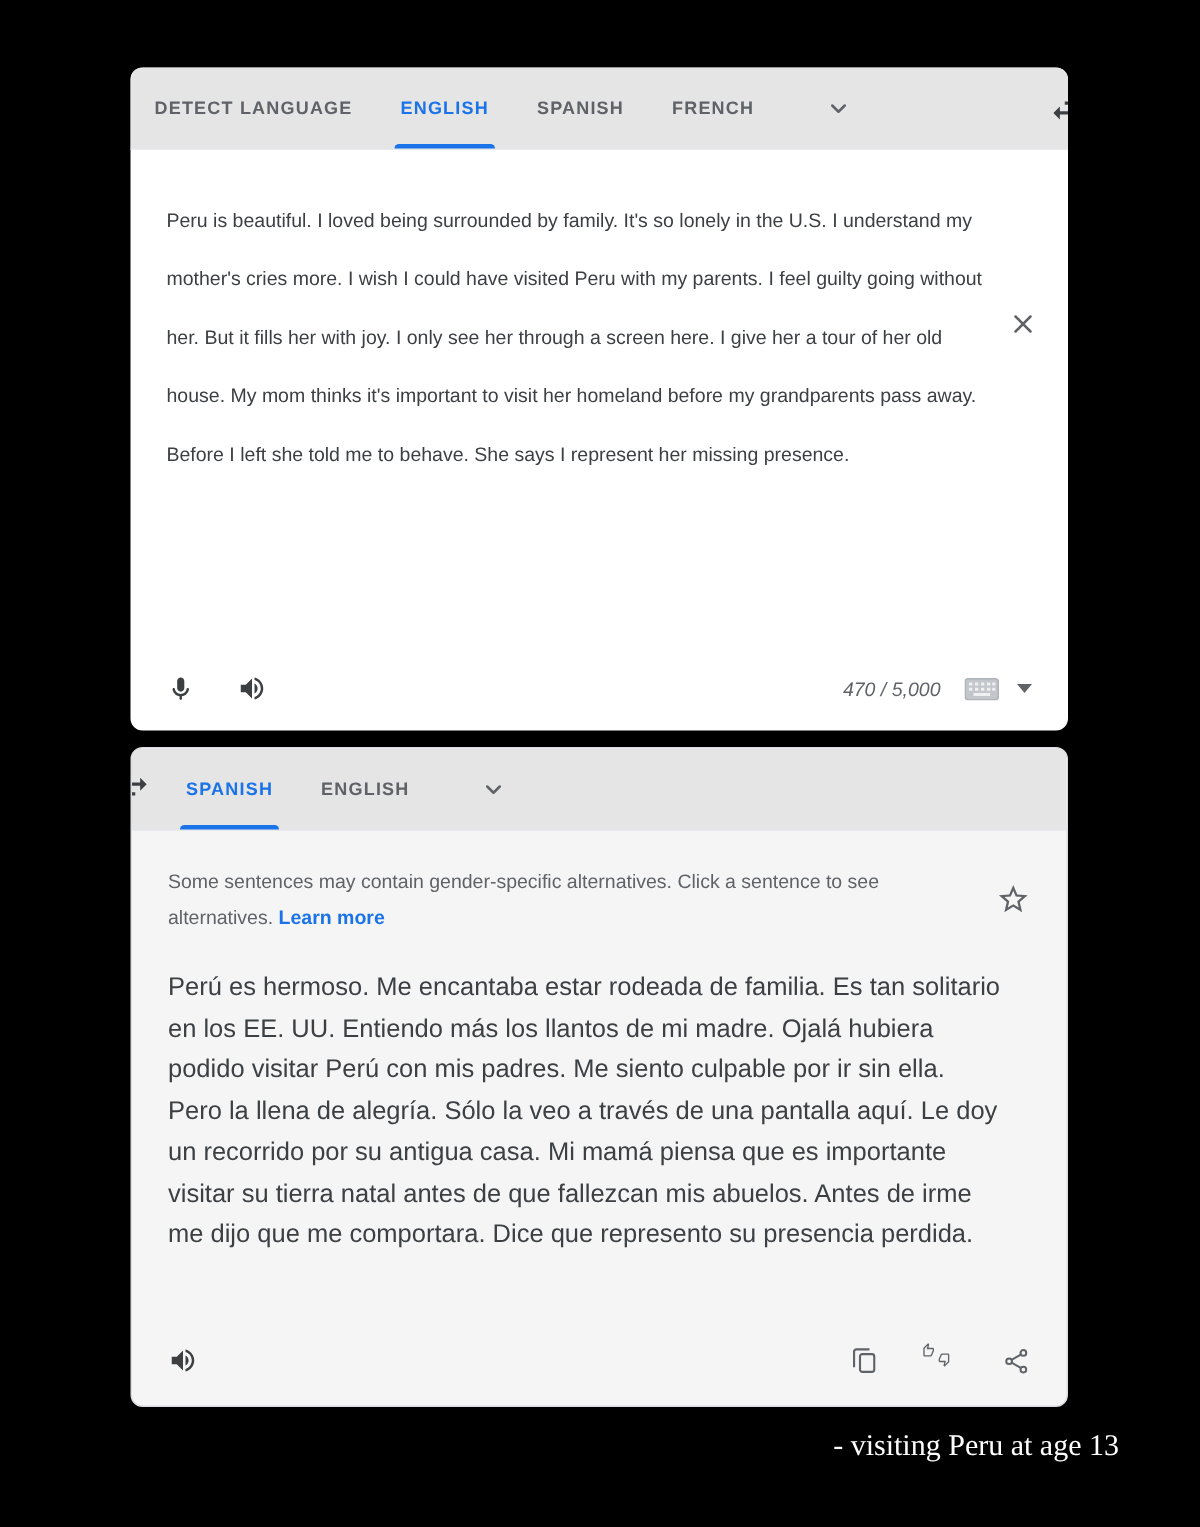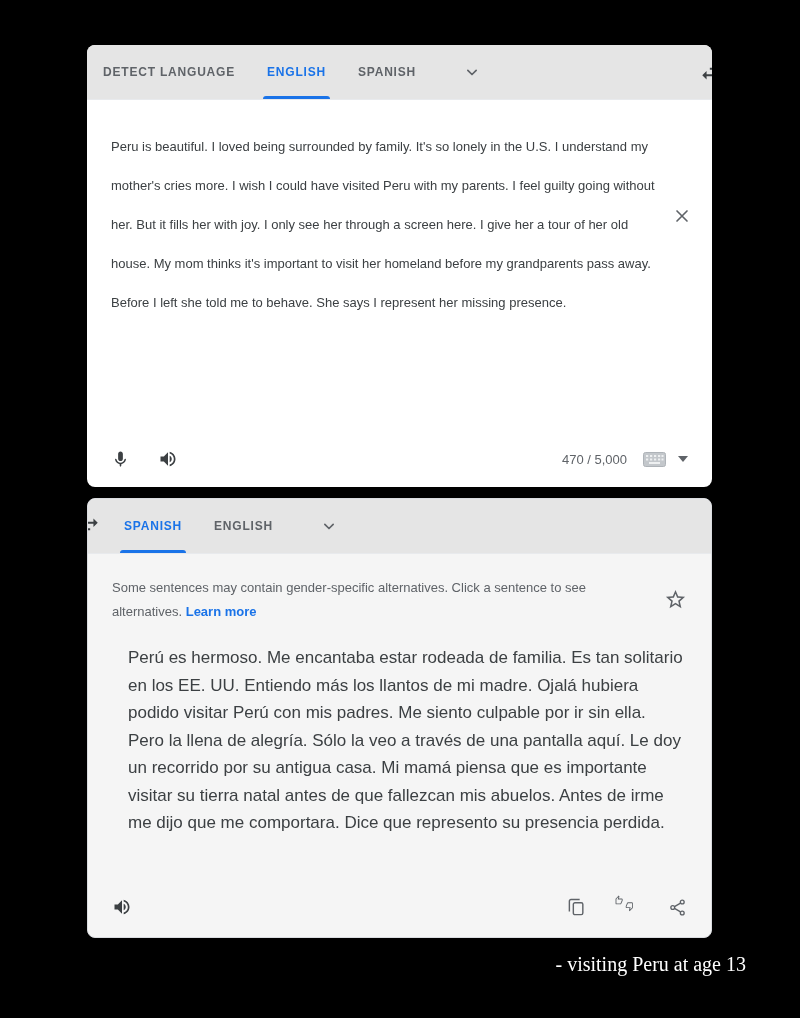--- a/index.html
+++ b/index.html
@@ -69,20 +69,21 @@
     width:24px; height:24px;
     display:flex; align-items:center; justify-content:center;
     cursor:pointer;
   }
 
   .panel-toolbar {
     position:absolute;
     left:24px; right:24px; bottom:18px;
     display:flex;
     align-items:center;
+    font-style:italic;
   }
   .tool-btn {
     display:flex; align-items:center; justify-content:center;
     cursor:pointer;
   }
   .tool-btn + .tool-btn { margin-left:28px; }
   .toolbar-spacer { flex:1; }
   .char-counter {
     font-size:13px;
     color:#5f6368;
@@ -99,21 +100,21 @@
   .notice-text {
     width:505px;
     font-size:13px;
     line-height:24px;
     color:#5f6368;
   }
   .notice-link { color:#1a73e8; font-weight:700; cursor:pointer; }
   .notice-star { margin-left:auto; margin-top:-2px; cursor:pointer; }
 
   .tgt-text {
-    margin:14px 24px 0 40px;
+    margin:14px 24px 0 24px;
     width:556px;
     font-size:17px;
     line-height:27.5px;
     color:#3c4043;
   }
 
   .right-tools { display:flex; align-items:center; }
   .right-tools .tool-btn + .tool-btn { margin-left:26px; }
 
   .caption {
@@ -130,20 +131,21 @@
 </style>
 </head>
 <body>
 
 <div class="panel src">
 
   <div class="tabbar">
     <div class="tab">DETECT LANGUAGE</div>
     <div class="tab active">ENGLISH</div>
     <div class="tab">SPANISH</div>
+    <div class="tab">FRENCH</div>
     <div class="chevron-wrap">
       <span>
         <svg width="20" height="20" viewBox="0 0 24 24">
             <path d="M7 10l5 5 5-5" fill="none" stroke="#5f6368" stroke-width="2" stroke-linecap="round" stroke-linejoin="round"></path>
           </svg>
       </span>
     </div>
     <div class="swap-right">
       <span>
         <svg width="26" height="26" viewBox="0 0 24 24" fill="#3c4043">

